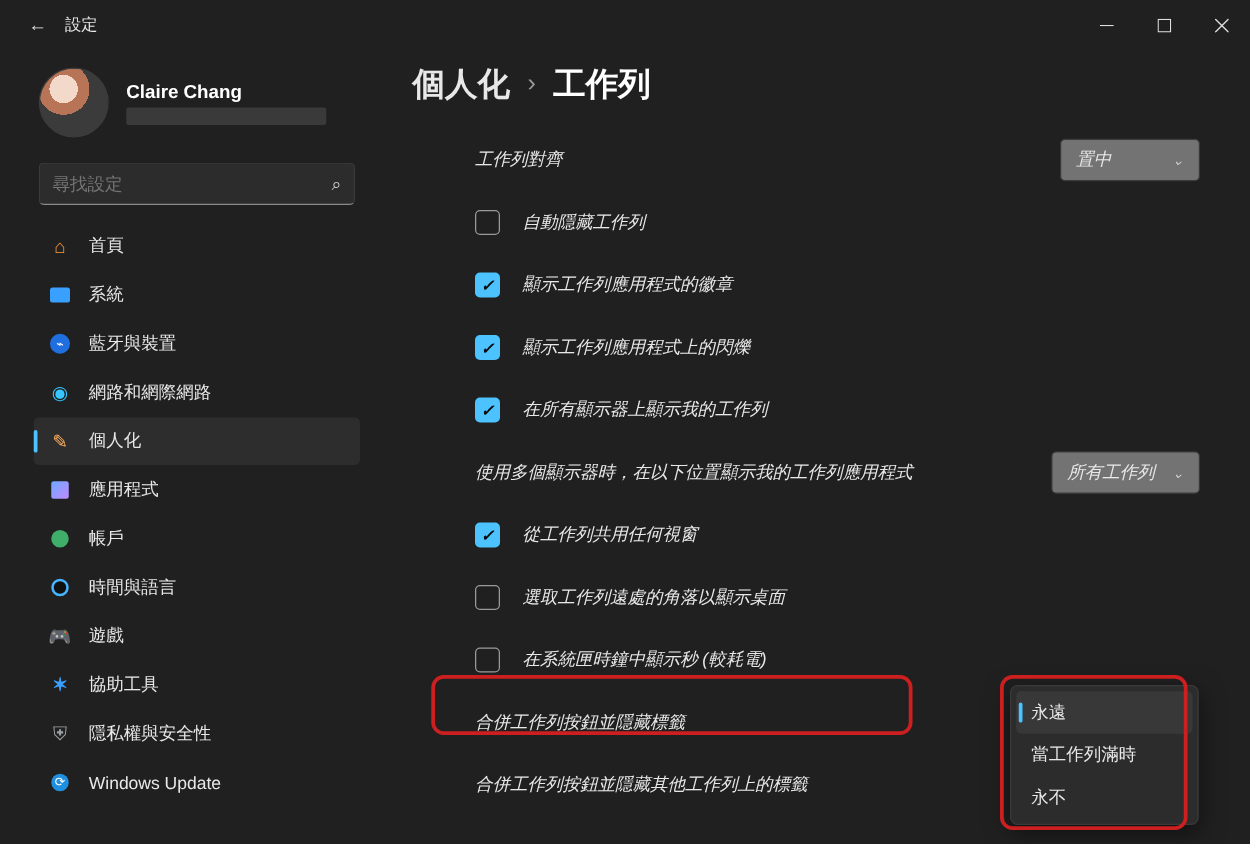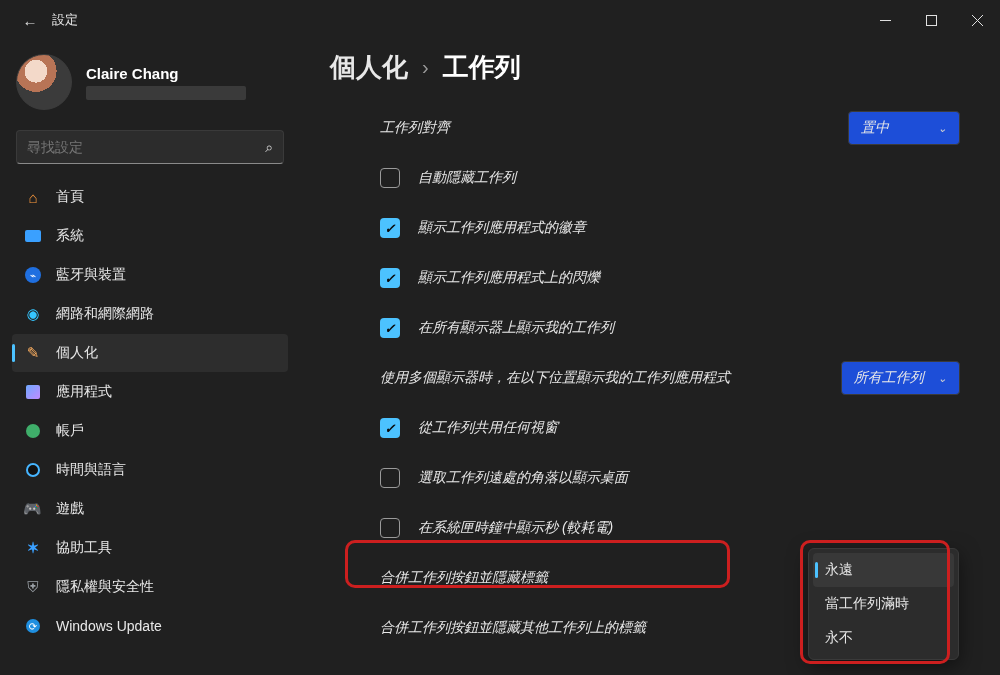--- a/index.html
+++ b/index.html
@@ -19,21 +19,21 @@
     padding-left: 12px;
   }
   .titlebar .back { width: 36px; text-align:center; font-size:15px; color:#e0e0e0; }
   .titlebar .title { font-size: 13px; color: #e8e8e8; margin-left: 4px; text-align: center; }
   .winbtns { margin-left: auto; display:flex; height:100%; }
   .winbtn { width: 46px; display:flex; align-items:center; justify-content:center; font-size:12px; color:#e0e0e0; }
   .winbtn svg { stroke:#e0e0e0; fill:none; }
 
   
   .shell { display:flex; height: calc(675px - 40px); }
-  .sidebar { width: 300px; padding: 10px 6px 10px 6px; }
+  .sidebar { width: 300px; padding: 10px 6px 10px 21px; }
   .main { flex:1; padding: 10px 30px 0 30px; position:relative; }
 
   
   .user { display:flex; align-items:center; gap:14px; padding: 4px 10px 20px 10px; }
   .avatar {
     width:56px; height:56px; border-radius:50%;
     background: radial-gradient(circle at 35% 30%, #f3d9c9 0 22%, #b87456 22% 40%, #3b3b3b 40% 100%);
     border:1px solid #3c3c3c;
   }
   .user-meta .name { font-size:15px; font-weight:600; }
@@ -73,21 +73,21 @@
   .crumb .c2 { color:#ffffff; }
 
   
   .rows { display:flex; flex-direction:column;font-style:italic; }
   .row {
     display:flex; align-items:center; min-height:50px;
     padding: 0 10px 0 50px;
   }
   .row .label { flex:1; font-size:14px; color:#e8e8e8; }
   .row .combo {
-    min-width:112px; height:34px; background:#1d4ed8; border:1px solid #3a3a3a; border-radius:4px;
+    min-width:112px; height:34px; background:#737373; border:1px solid #3a3a3a; border-radius:4px;
     display:flex; align-items:center; justify-content:space-between; padding:0 12px; gap:14px;
     color:#e8e8e8; font-size:14px;
   }
   .row .combo .chev { font-size:11px; color:#cfcfcf; }
 
   .check {
     width:20px; height:20px; border-radius:4px; margin-right:18px;
     display:flex; align-items:center; justify-content:center; flex-shrink:0;
   }
   .check.on { background:#4cc2ff; }

